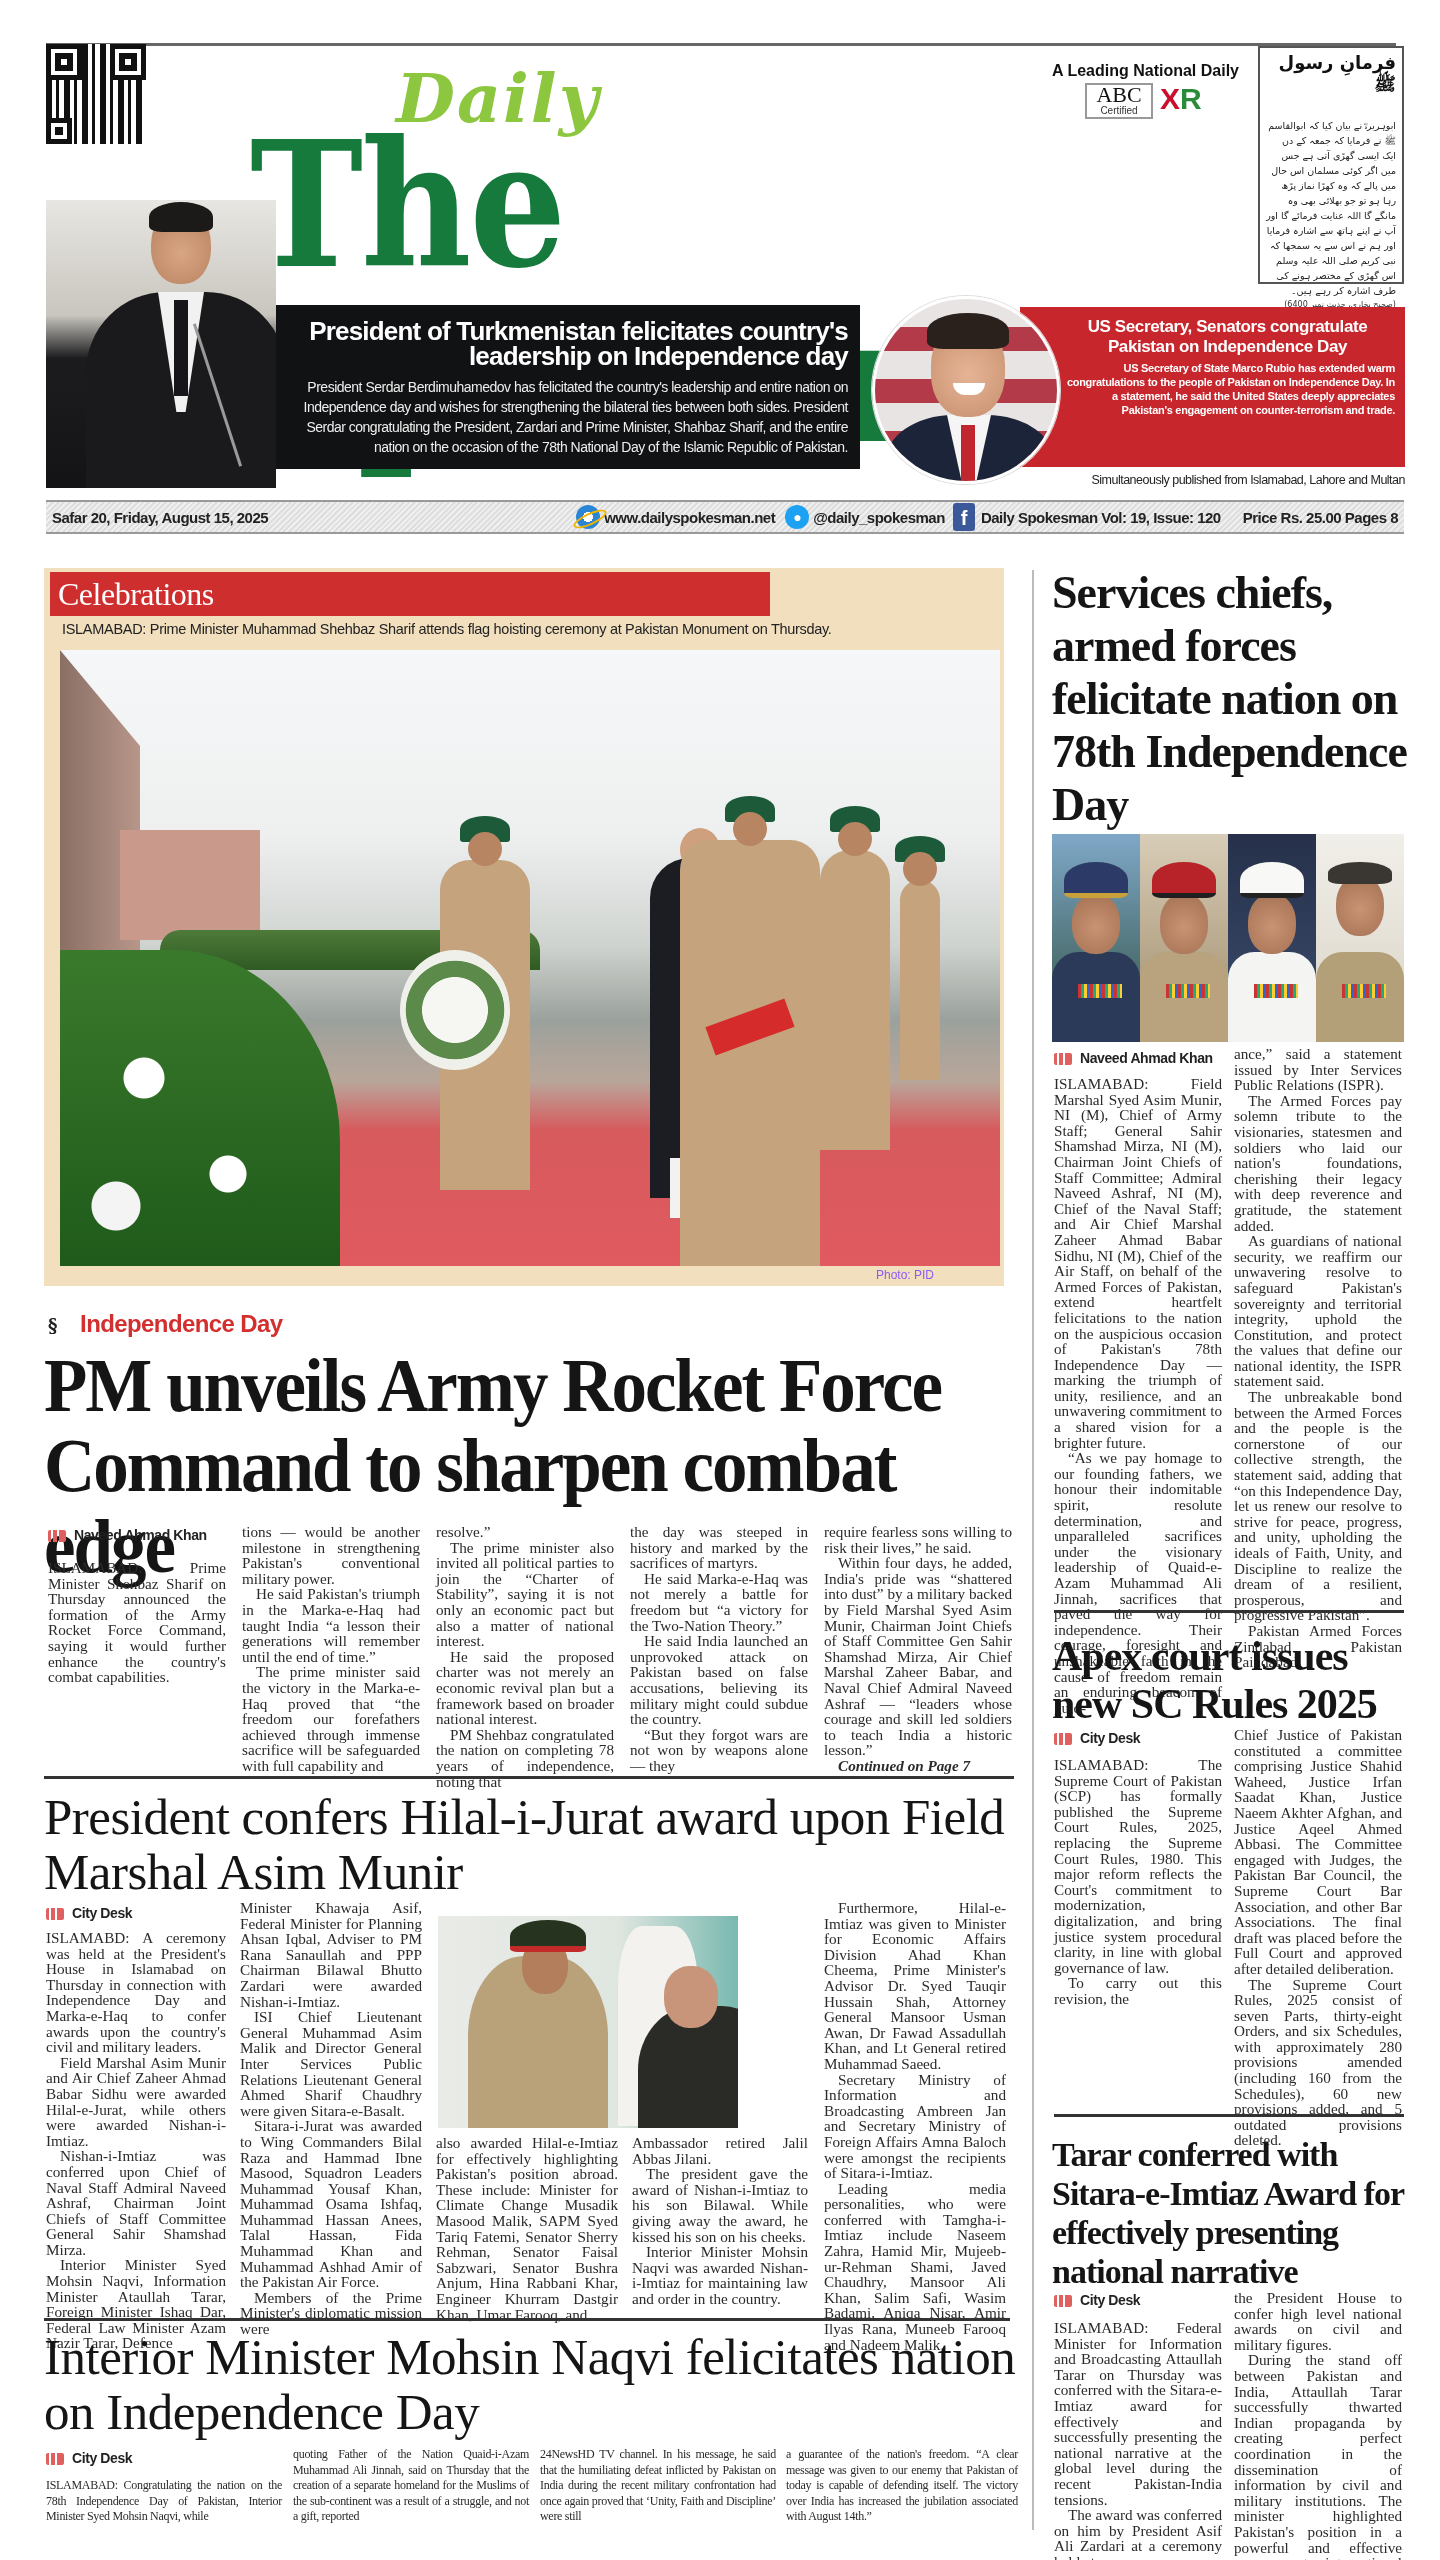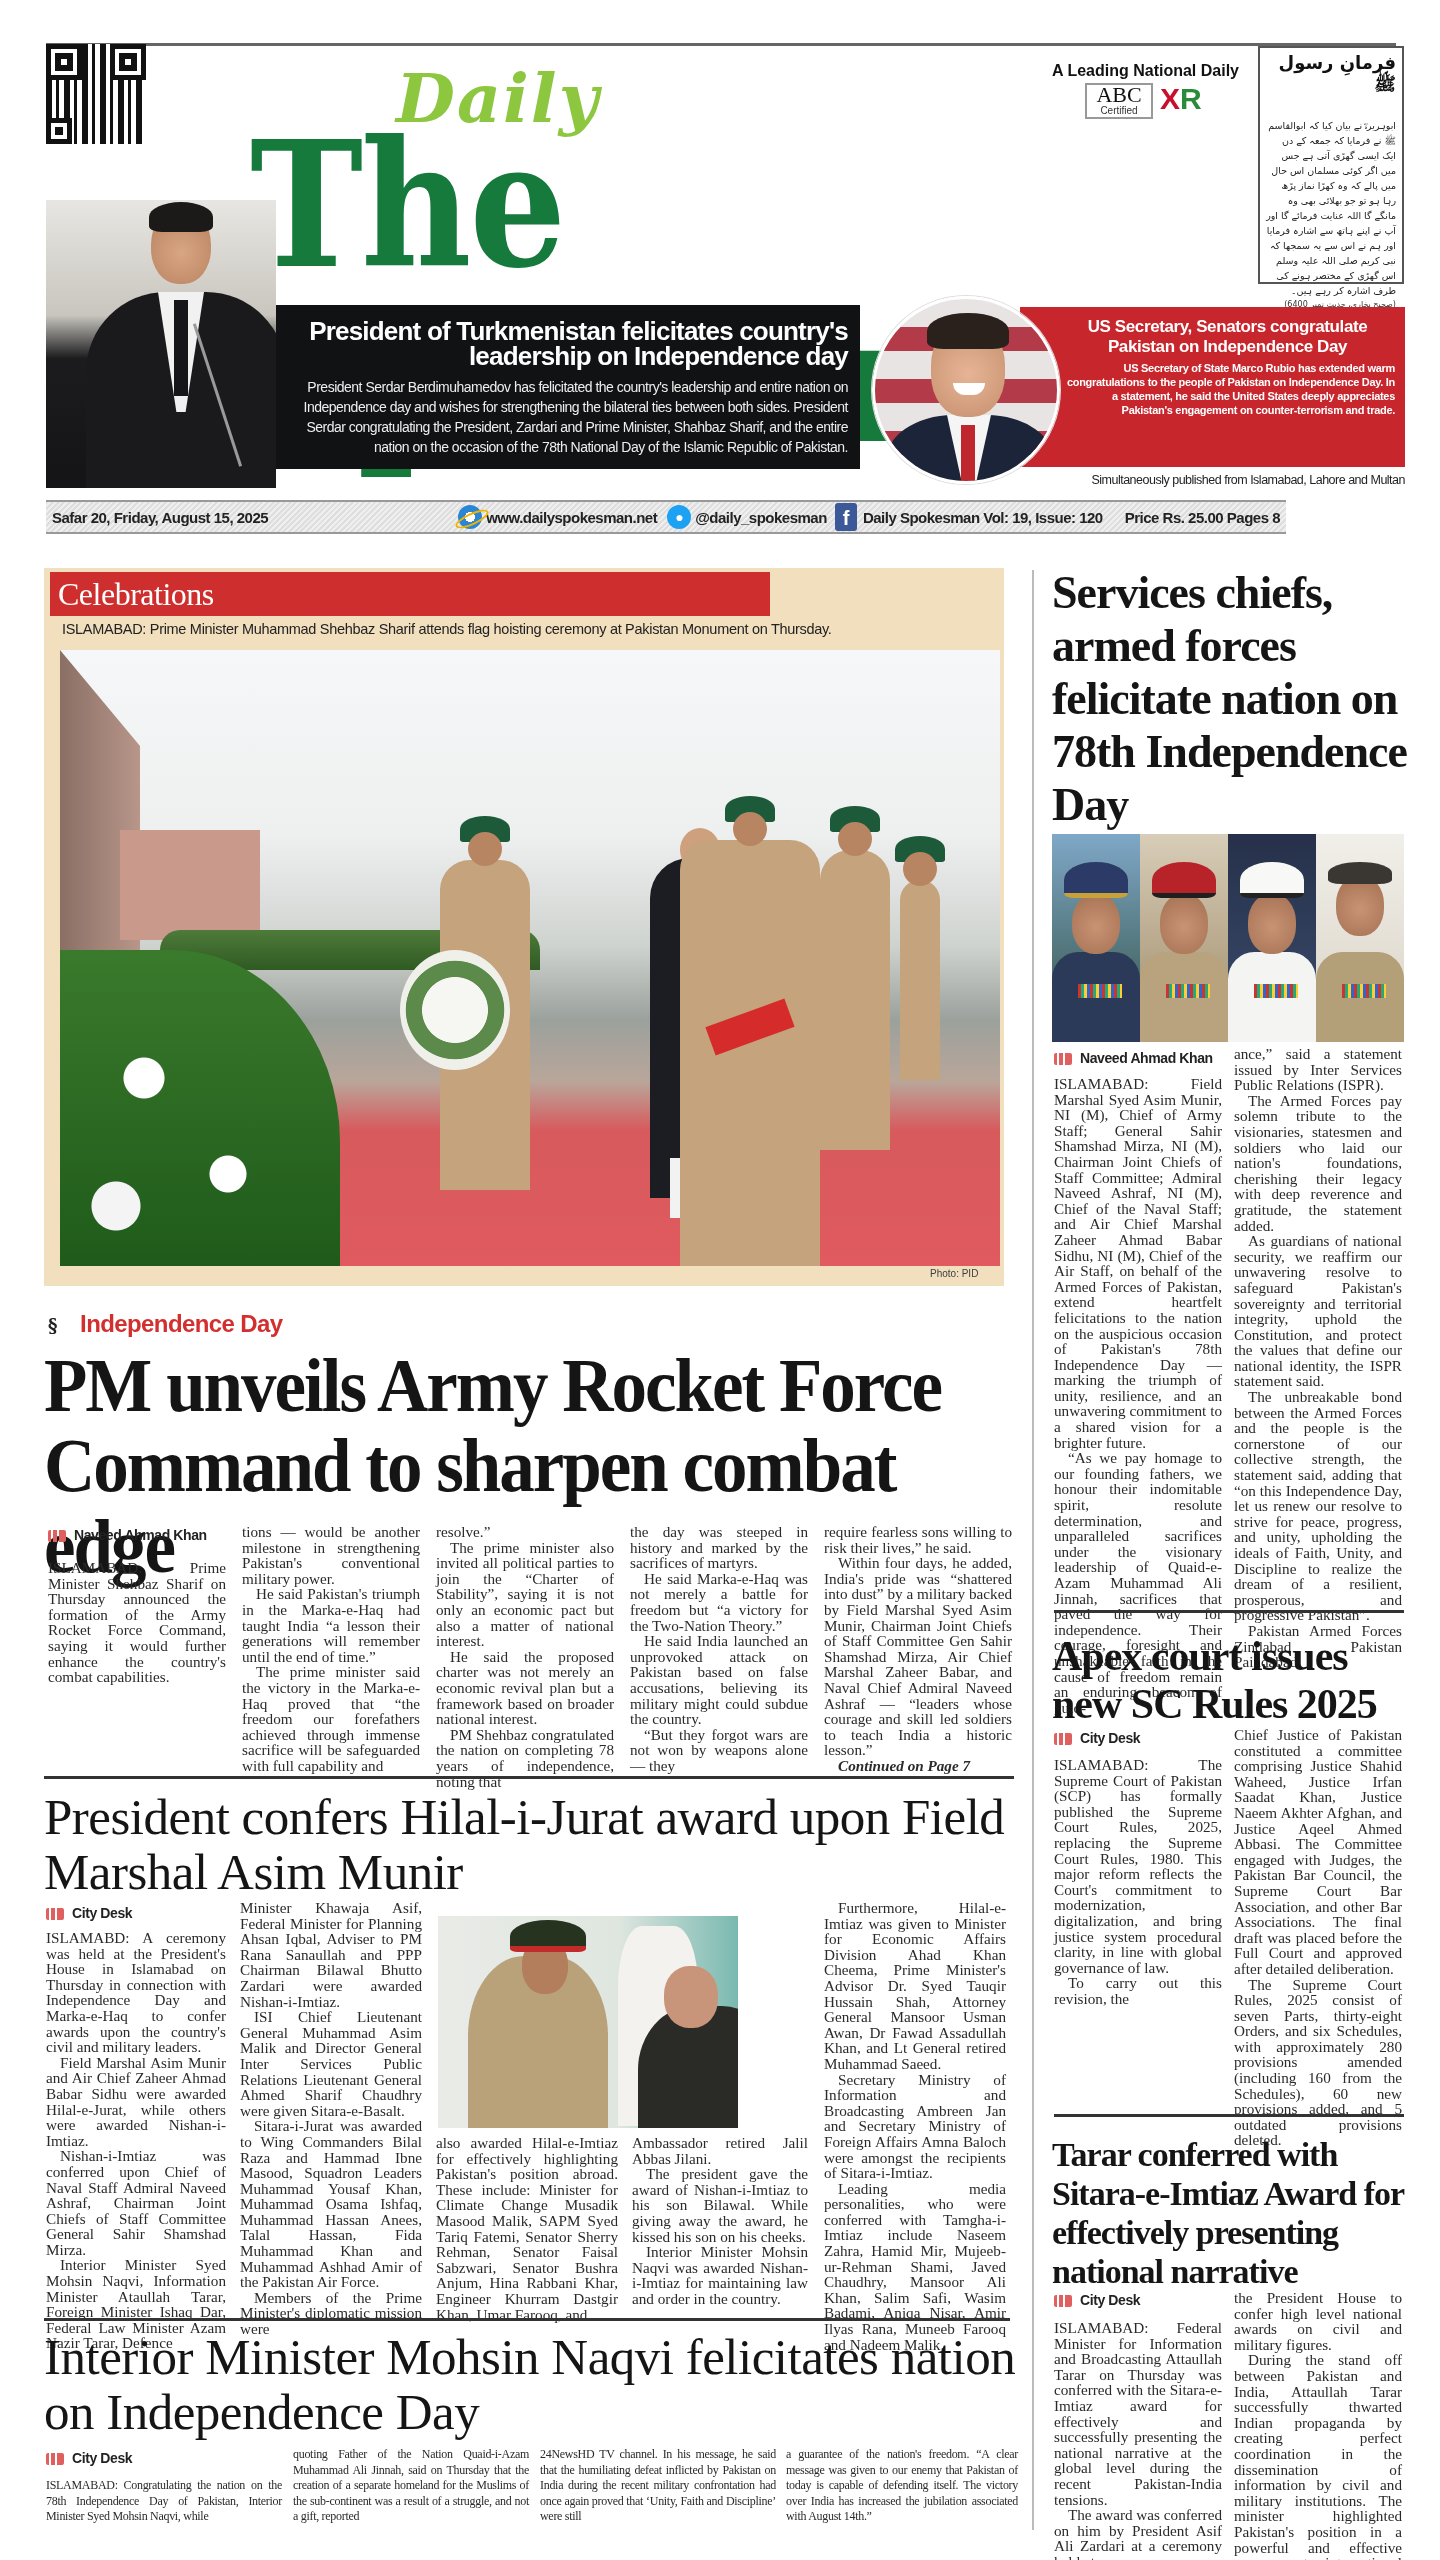--- a/index.html
+++ b/index.html
@@ -52,21 +52,21 @@
   .rubio-photo .smile { position:absolute; left:78px; top:84px; width:32px; height:12px; border-radius:0 0 16px 16px; background:#fff; }
   .rubio-photo .suit { position:absolute; left:10px; top:116px; width:170px; height:120px; border-radius:40% 40% 0 0; background:#1b2438; }
   .rubio-photo .shirt { position:absolute; left:72px; top:116px; width:44px; height:80px; background:#f5f5f5; clip-path: polygon(0 0,100% 0,60% 100%,40% 100%); }
   .rubio-photo .tie { position:absolute; left:86px; top:126px; width:14px; height:70px; background:#c0262d; }
   .rubio-box { left: 1020px; top: 307px; width: 385px; height: 160px; background: #c8262d; color: #fff; padding: 10px 10px 10px 40px; text-align: center; }
   .rubio-head { font-size: 17px; line-height: 20px; font-weight: bold; letter-spacing: -0.4px; }
   .rubio-body { font-size: 11px; line-height: 14px; font-weight: bold; margin-top: 4px; text-align: right; letter-spacing: -0.3px; }
   .simul { left: 1000px; top: 473px; width: 405px; text-align: right; font-size: 12.5px; color: #222; letter-spacing: -0.5px; }
 
   
-  .datebar { left: 46px; top: 500px; width: 1240px; height: 34px; border-top: 2px solid #999; border-bottom: 2px solid #999;
+  .datebar { left: 46px; top: 500px; width: 1358px; height: 34px; border-top: 2px solid #999; border-bottom: 2px solid #999;
     background: repeating-linear-gradient(135deg, #dedede 0 2px, #efefef 2px 4px); display:flex; align-items:center; padding: 10px 6px; }
   .datebar .itm { font-size: 15px; font-weight: bold; color: #222; letter-spacing: -0.5px; white-space: nowrap; }
   .ic-ie { width: 24px; height: 24px; border-radius: 50%; background: radial-gradient(circle at 50% 50%, #fff 0 5px, #2a86d4 5px 100%); display:inline-block; margin-right: 4px; position: relative; }
   .ic-ie::after { content:""; position:absolute; left:-4px; top:8px; width:32px; height:8px; border:2px solid #f0b400; border-radius:50%; transform: rotate(-25deg); }
   .ic-tw { width: 24px; height: 24px; border-radius: 50%; background:#1da1f2; display:inline-block; margin-right:4px; color:#fff; text-align:center; font-size:14px; line-height:24px; }
   .ic-fb { width: 22px; height: 28px; background:#3b5998; border-radius:3px; display:inline-block; margin-right:6px; color:#fff; text-align:center; font-family:"Liberation Sans",sans-serif; font-weight:bold; font-size:20px; line-height:30px; }
 
   
   .vrule { left: 1032px; top: 570px; width: 2px; height: 1960px; background: #bbb; }
 
@@ -81,21 +81,21 @@
   .celeb-photo .hedge { position:absolute; left:100px; top:280px; width:380px; height:40px; background: linear-gradient(180deg,#4e7b3a,#2f5a23); border-radius: 20px 20px 0 0; }
   .celeb-photo .flowers { position:absolute; left:0; top:300px; width:280px; height:320px; background: radial-gradient(circle at 30% 40%, #fff 0 20px, transparent 21px), radial-gradient(circle at 60% 70%, #fff 0 18px, transparent 19px), radial-gradient(circle at 20% 80%, #f4f4f4 0 24px, transparent 25px), linear-gradient(180deg,#3a7a2c,#1f5a1a); border-radius: 0 60% 0 0; }
   .celeb-photo .wreath { position:absolute; left:340px; top:300px; width:110px; height:120px; border-radius:50%; background: radial-gradient(circle, #f6f6f2 0 40%, #5b8a4a 41% 60%, #f0f0ea 61%); }
   .soldier { position:absolute; background:#c4a37d; border-radius: 30px 30px 0 0; }
   .soldier .cap { position:absolute; left:50%; top:-44px; width:50px; height:26px; margin-left:-25px; border-radius:50% 50% 10% 10%; background:#1c5a3a; }
   .soldier .face { position:absolute; left:50%; top:-28px; width:34px; height:34px; margin-left:-17px; border-radius:50%; background:#b88563; }
   .soldier .sash { position:absolute; left:20%; top:40%; width:60%; height:30px; background:#d62b2b; transform: rotate(-20deg); }
   .pm { position:absolute; left:590px; top:208px; width:100px; height:340px; background:#1b1d22; border-radius: 40px 40px 0 0; }
   .pm .face { position:absolute; left:30px; top:-30px; width:40px; height:44px; border-radius:50%; background:#cfa07e; }
   .pm .legs { position:absolute; left:20px; top:300px; width:60px; height:60px; background:#f2f2f2; }
-  .celeb-credit { left: 930px; top: 1268px; font-size: 10px; color:#404040; font-family: "Liberation Sans", sans-serif; }
+  .celeb-credit { left: 876px; top: 1268px; font-size: 12px; color:#8b5cf6; font-family: "Liberation Sans", sans-serif; }
 
   
   .kicker-ic { display:inline-block; width:26px; height:20px; font-family:"DejaVu Serif",serif; font-weight:bold; font-size:18px; line-height:20px; color:#222; vertical-align: middle; }
   .kicker { left: 48px; top: 1310px; font-family:"Liberation Sans",sans-serif; font-weight:bold; font-size: 24px; color:#d32f2f; letter-spacing:-0.6px; }
   .lead-h { left: 44px; top: 1345px; width: 980px; font-family: "Liberation Serif", serif; font-weight: bold; font-size: 71px; line-height: 76px; color: #151515; letter-spacing: -2px; transform: scaleY(1.06); transform-origin: top left; }
   .byline { font-family:"Liberation Sans",sans-serif; font-weight:bold; font-size: 14px; color:#222; letter-spacing:-0.4px; }
   .byline .bic { display:inline-block; width:18px; height:12px; margin-right: 8px; background: linear-gradient(90deg,#e06060 0 3px, transparent 3px 5px, #e06060 5px 9px, transparent 9px 11px, #e06060 11px 18px); border-radius: 2px; vertical-align: middle; }
   .col { position:absolute; font-family: "Liberation Serif", serif; font-size: 15.2px; line-height: 15.6px; text-align: justify; color:#2a2a2a; hyphens: auto; }
   .col p { text-indent: 14px; }
   .col p.first { text-indent: 0; }

